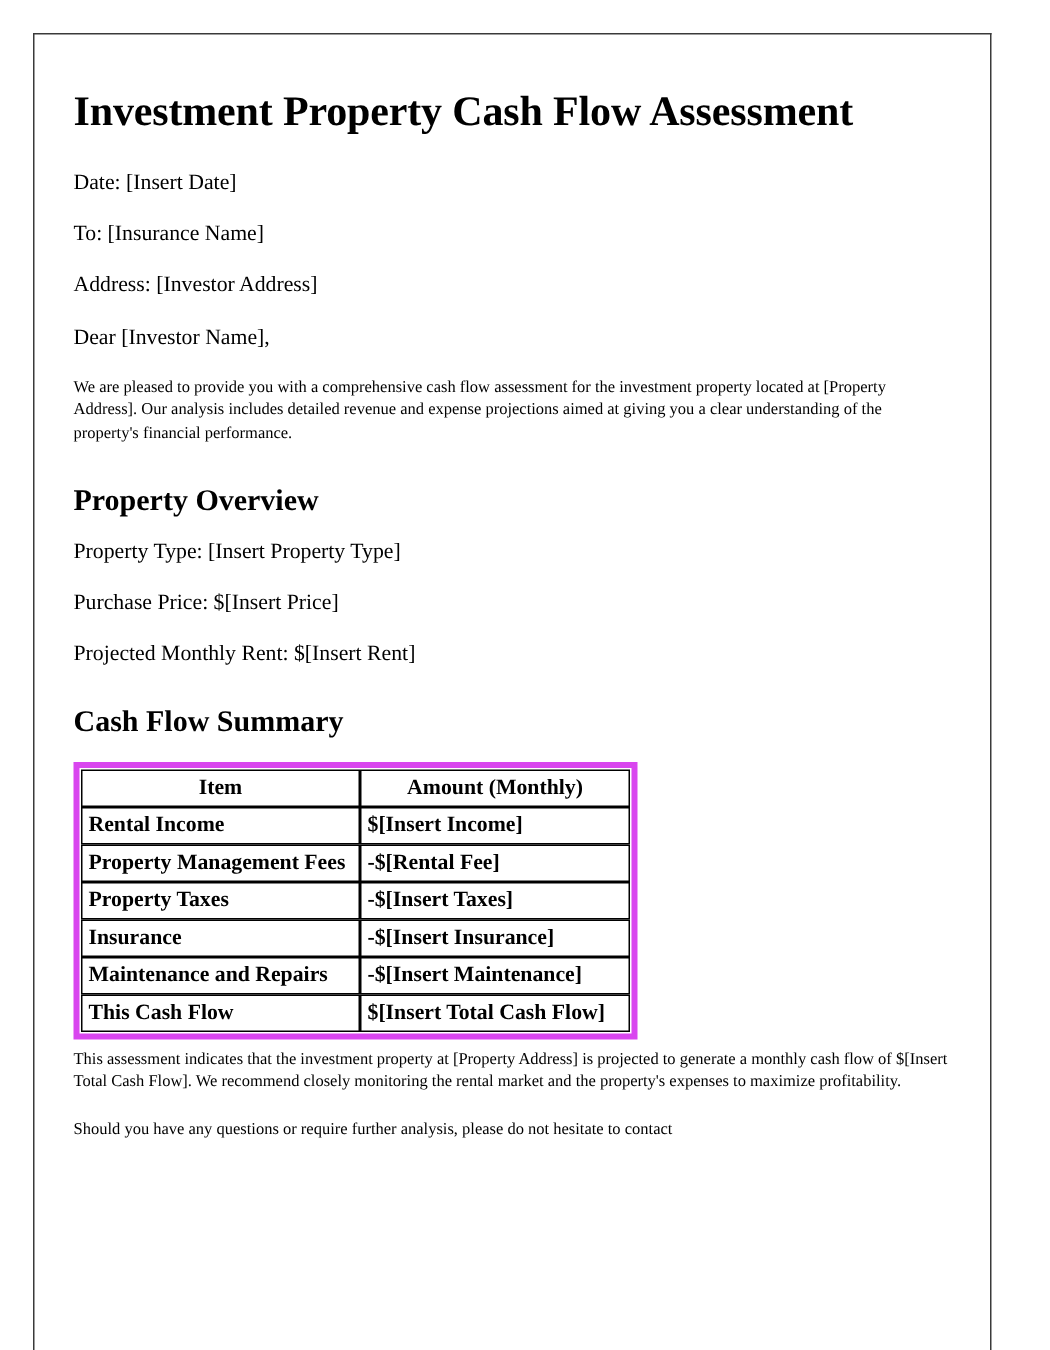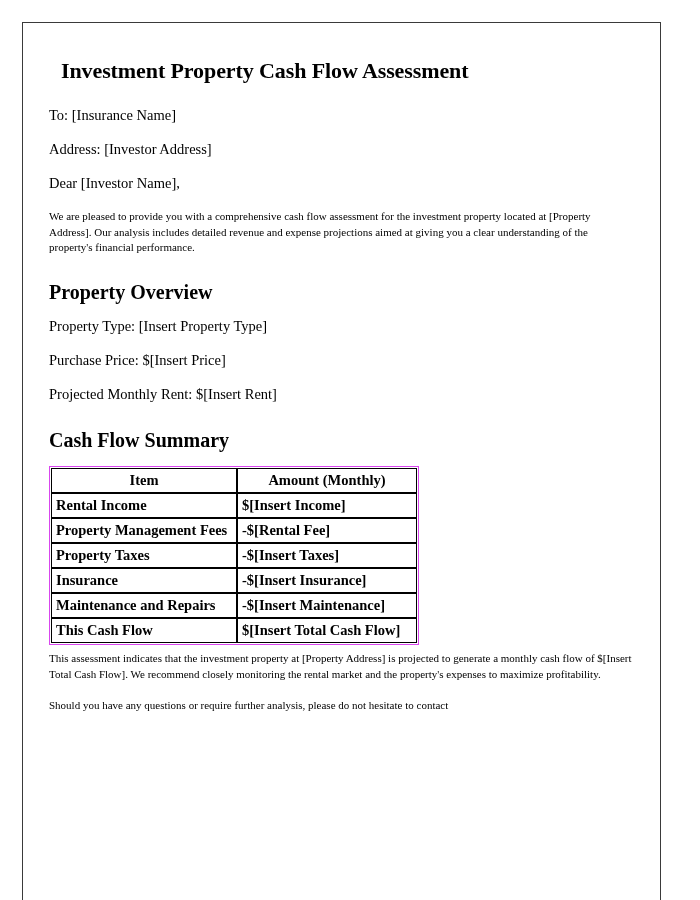--- a/index.html
+++ b/index.html
@@ -27,24 +27,24 @@
     box-sizing: border-box;
     background: #ffffff;
     overflow: hidden;
   }
 
   #page-inner {
     padding: 26px 26px 0 26px;
   }
 
   h1.doc-title {
-    font-size: 22px;
+    font-size: 28px;
     line-height: 1.26;
     font-weight: bold;
-    margin: 8px 0 22px 12px;
+    margin: 8px 0 22px 0;
     letter-spacing: -0.1px;
   }
 
   h2.section-title {
     font-size: 20px;
     line-height: 1.22;
     font-weight: bold;
     margin: 24px 0 14px 0;
   }
 
@@ -61,21 +61,21 @@
     max-width: 586px;
   }
 
   p.body-para.clipped {
     margin-bottom: 4px;
   }
 
   table.cashflow {
     border-collapse: separate;
     border-spacing: 0;
-    border: 1px solid #d946ef;
+    border: 4px solid #d946ef;
     padding: 1px;
     margin: 0 0 6px 0;
     width: 366px;
     table-layout: fixed;
   }
 
   table.cashflow td,
   table.cashflow th {
     border: 1px solid #000000;
     font-size: 14.5px;
@@ -103,20 +103,21 @@
   col.col-amount { width: 180px; }
 </style>
 </head>
 <body>
 
 <div id="page">
   <div id="page-inner">
 
     <h1 class="doc-title">Investment Property Cash Flow Assessment</h1>
 
+    <p class="body-line">Date: [Insert Date]</p>
 
     <p class="body-line">To: [Insurance Name]</p>
 
     <p class="body-line">Address: [Investor Address]</p>
 
     <p class="body-line">Dear [Investor Name],</p>
 
     <p class="body-para">We are pleased to provide you with a comprehensive cash flow assessment for the investment property located at [Property Address]. Our analysis includes detailed revenue and expense projections aimed at giving you a clear understanding of the property's financial performance.</p>
 
     <h2 class="section-title">Property Overview</h2>

